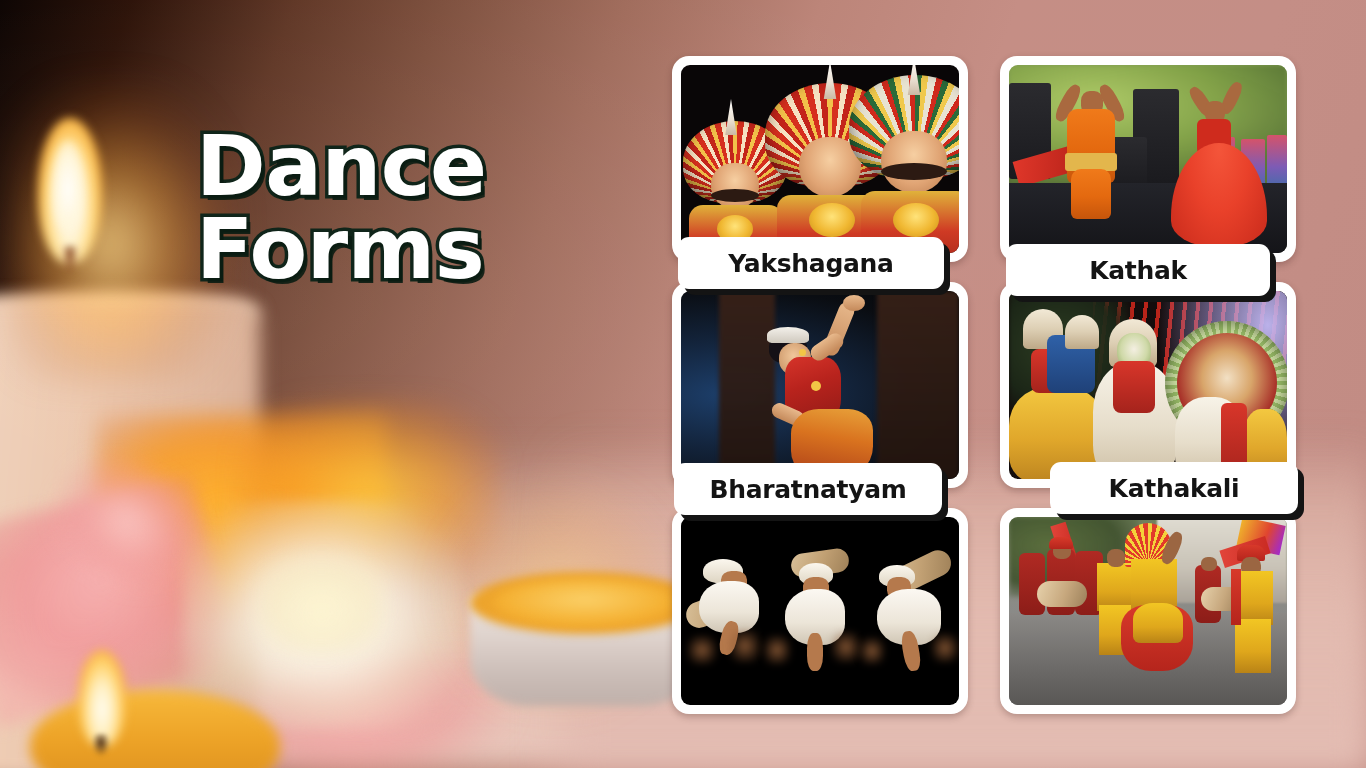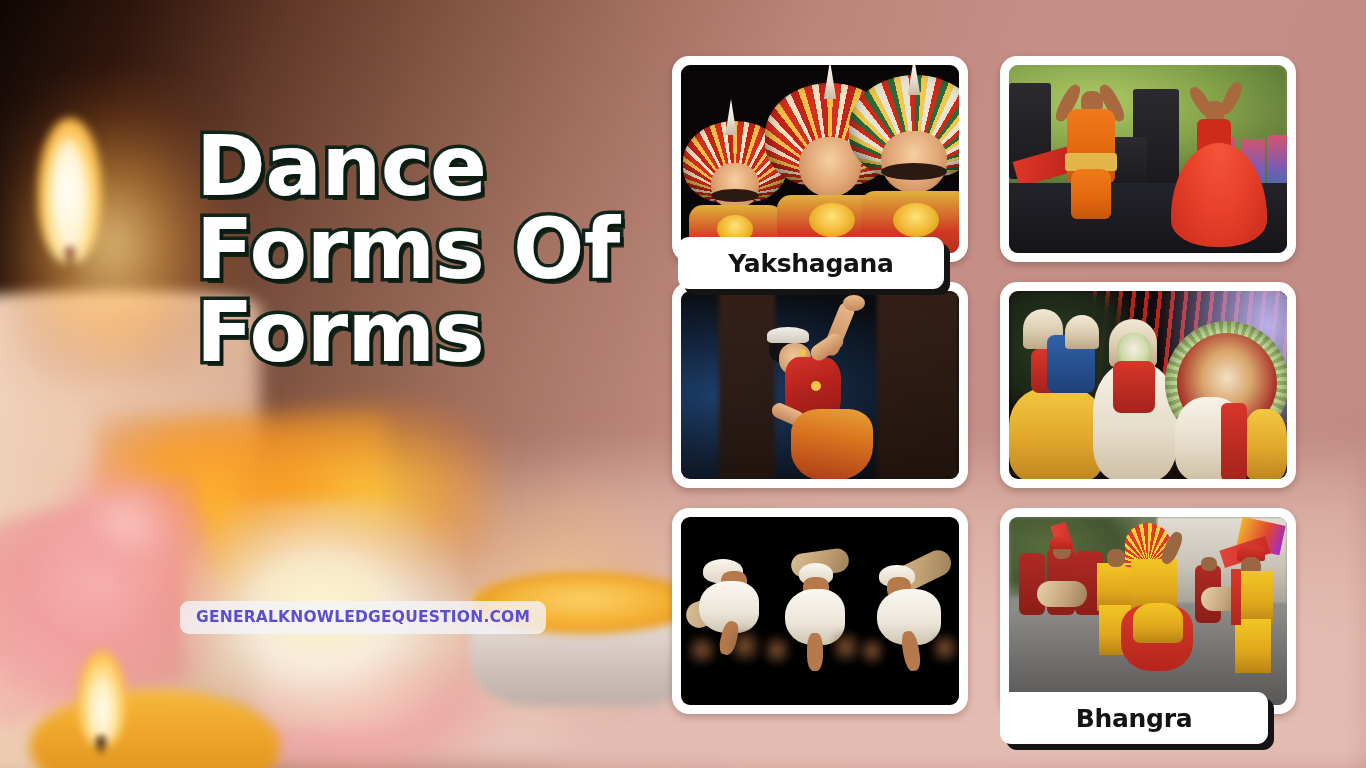--- a/index.html
+++ b/index.html
@@ -471,25 +471,23 @@
   <div class="ph tealight-flame"></div>
 
   <div class="ph diya"></div>
   <div class="ph diya-flame"></div>
   <div class="ph diya-wick"></div>
 
   <div class="bg-layer bg-soft"></div>
 
   <h1 class="title">
     <span class="title-line">Dance</span>
-    <span class="title-line">Forms Of</span>
     <span class="title-line">Forms</span>
   </h1>
 
-  <div class="watermark">GENERALKNOWLEDGEQUESTION.COM</div>
 
   <div class="grid">
 
     <div class="card c1">
       <div class="card-photo yk">
 
         <div class="ph yk-crown" style="left:2px;  top:56px;  width:104px; height:82px;"></div>
         <div class="ph yk-finial" style="left:38px; top:34px;  width:24px;  height:36px;"></div>
         <div class="ph yk-face" style="left:30px; top:98px;  width:48px;  height:46px;"></div>
         <div class="ph yk-moustache" style="left:30px; top:124px; width:48px; height:13px;"></div>
@@ -531,39 +529,45 @@
         <div class="ph kt-skin" style="left:72px; top:26px; width:22px; height:24px;"></div>
         <div class="ph kt-male-torso" style="left:58px; top:44px; width:48px; height:74px;"></div>
         <div class="ph kt-male-sash" style="left:56px; top:88px; width:52px; height:18px;"></div>
         <div class="ph kt-male-torso" style="left:62px; top:104px;width:40px; height:50px;"></div>
 
         <div class="ph kt-skin" style="left:186px;top:20px; width:13px; height:34px; transform:rotate(-34deg);"></div>
         <div class="ph kt-skin" style="left:216px;top:16px; width:13px; height:34px; transform:rotate(26deg);"></div>
         <div class="ph kt-skin" style="left:196px;top:36px; width:20px; height:22px;"></div>
         <div class="ph kt-fem-top" style="left:188px;top:54px; width:34px; height:36px;"></div>
         <div class="ph kt-fem-skirt" style="left:162px;top:78px; width:96px; height:104px;"></div>
+      </div>
+      <div class="card-label">
+        <span>Kathak</span>
       </div>
     </div>
 
     <div class="card c3">
       <div class="card-photo bn">
         <div class="ph bn-pillar" style="left:38px; top:0;   width:56px;  height:190px;"></div>
         <div class="ph bn-pillar" style="left:196px;top:0;   width:82px;  height:190px;"></div>
         <div class="ph bn-arm" style="left:150px;top:10px;width:16px;  height:56px; transform:rotate(22deg);"></div>
         <div class="ph bn-arm" style="left:162px;top:4px; width:22px;  height:16px; border-radius:50%;"></div>
         <div class="ph bn-hair" style="left:88px; top:40px;width:38px;  height:32px;"></div>
         <div class="ph bn-crown" style="left:86px; top:36px;width:42px;  height:16px;"></div>
         <div class="ph bn-face" style="left:98px; top:52px;width:32px;  height:32px;"></div>
         <div class="ph bn-torso" style="left:104px;top:66px;width:56px;  height:70px;"></div>
         <div class="ph bn-arm" style="left:128px;top:48px;width:36px;  height:16px; transform:rotate(-34deg);"></div>
         <div class="ph bn-arm" style="left:90px; top:116px;width:34px; height:15px; transform:rotate(24deg);"></div>
         <div class="ph bn-skirt" style="left:110px;top:118px;width:82px; height:72px;"></div>
         <div class="ph bn-jewel" style="left:118px;top:58px;width:7px;   height:7px;"></div>
         <div class="ph bn-jewel" style="left:130px;top:90px;width:10px;  height:10px;"></div>
       </div>
+      <div class="card-label">
+        <span>Bharatnatyam</span>
+      </div>
     </div>
 
     <div class="card c4">
       <div class="card-photo kk">
         <div class="ph kk-rays" style="left:84px; top:0;  width:194px; height:130px;"></div>
         <div class="ph kk-foliage" style="left:0;    top:0;  width:120px; height:120px;"></div>
         <div class="ph kk-purpleglow" style="left:150px;top:0; width:128px; height:190px;"></div>
 
         <div class="ph kk-headdress" style="left:14px; top:18px; width:40px;  height:40px;"></div>
         <div class="ph kk-skirt-y" style="left:0;    top:96px; width:96px;  height:96px;"></div>
@@ -574,20 +578,23 @@
         <div class="ph kk-headdress" style="left:100px;top:28px; width:48px;  height:48px;"></div>
         <div class="ph kk-face-green" style="left:108px;top:42px; width:34px;  height:36px;"></div>
         <div class="ph kk-skirt-w" style="left:84px; top:72px; width:84px;  height:118px;"></div>
         <div class="ph kk-red" style="left:104px;top:70px; width:42px;  height:52px; border-radius:8px;"></div>
 
         <div class="ph kk-halo" style="left:156px;top:30px; width:124px; height:124px;"></div>
         <div class="ph kk-halo-core" style="left:168px;top:42px; width:100px; height:100px;"></div>
         <div class="ph kk-skirt-w" style="left:166px;top:106px;width:70px;  height:84px;"></div>
         <div class="ph kk-skirt-y" style="left:234px;top:118px;width:44px;  height:72px;"></div>
         <div class="ph kk-red" style="left:212px;top:112px;width:26px;  height:78px; border-radius:6px;"></div>
+      </div>
+      <div class="card-label">
+        <span>Kathakali</span>
       </div>
     </div>
 
     <div class="card c5">
       <div class="card-photo pc">
 
         <div class="ph pc-drum" style="left:4px;  top:78px;  width:66px; height:26px; transform:rotate(-20deg);"></div>
         <div class="ph pc-turban" style="left:22px; top:42px;  width:40px; height:24px;"></div>
         <div class="ph pc-skin" style="left:40px; top:54px;  width:26px; height:22px;"></div>
         <div class="ph pc-body" style="left:18px; top:64px;  width:60px; height:52px;"></div>
@@ -643,19 +650,16 @@
         <div class="ph bh-crimson" style="left:186px;top:48px;width:26px;  height:58px; border-radius:6px;"></div>
         <div class="ph bh-drum" style="left:192px;top:70px;width:40px;  height:24px;"></div>
         <div class="ph bh-skin" style="left:192px;top:40px;width:16px;  height:14px;"></div>
 
         <div class="ph bh-red" style="left:228px;top:28px;width:28px;  height:16px; border-radius:9px 9px 2px 2px;"></div>
         <div class="ph bh-skin" style="left:232px;top:40px;width:20px;  height:20px;"></div>
         <div class="ph bh-yellow" style="left:222px;top:54px;width:42px;  height:54px;"></div>
         <div class="ph bh-yellow" style="left:226px;top:102px;width:36px; height:54px;"></div>
         <div class="ph bh-red" style="left:222px;top:52px;width:10px;  height:56px;"></div>
       </div>
-      <div class="card-label">
-        <span>Bhangra</span>
-      </div>
     </div>
 
   </div>
 </div>
 
 </body></html>

